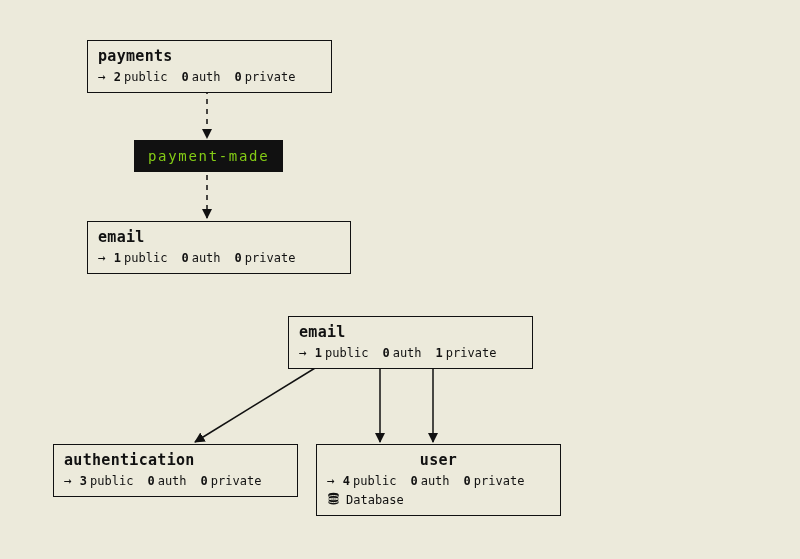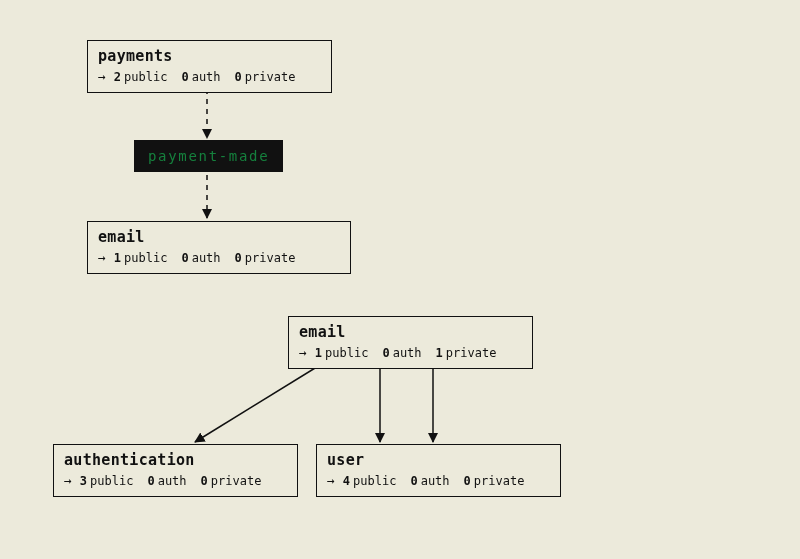--- a/index.html
+++ b/index.html
@@ -5,21 +5,21 @@
   html,body{margin:0;padding:0;width:800px;height:559px;background:#eceadb;font-family:ui-monospace,SFMono-Regular,Menlo,Consolas,monospace;color:#111;}
   .canvas{position:relative;width:800px;height:559px;padding-left:27px;}
   svg.edges{position:absolute;inset:0;width:800px;height:559px;pointer-events:none;}
   .node{position:absolute;border:1.5px solid #111;background:#eceadb;box-sizing:border-box;padding:6px 10px 8px 10px;}
   .node-title{font-weight:700;font-size:15px;letter-spacing:0.02em;margin-bottom:4px;}
   .stats{display:flex;align-items:center;gap:14px;font-size:12px;}
   .stats .arrow{font-size:13px;margin-right:-6px;}
   .stat .num{font-weight:700;margin-right:3px;}
   .stat .lbl{font-weight:400;}
   .extras{display:flex;align-items:center;gap:6px;margin-top:4px;font-size:12px;}
-  .event{position:absolute;background:#111;color:#15803d;font-size:14px;letter-spacing:0.12em;padding:8px 14px;box-sizing:border-box;}
+  .event{position:absolute;background:#111;color:#84cc16;font-size:14px;letter-spacing:0.12em;padding:8px 14px;box-sizing:border-box;}
   .db-icon{width:13px;height:15px;display:inline-block;}
 </style>
 </head>
 <body>
 <div class="canvas">
 
 <svg class="edges">
   <defs>
     <marker id="ah" viewBox="0 0 10 10" refX="9" refY="5" markerWidth="7" markerHeight="7" orient="auto-start-reverse">
       <path d="M 0 0 L 10 5 L 0 10 z" fill="#111"></path>
@@ -73,23 +73,34 @@
 <div class="node" style="left:53px;top:444px;width:245px;">
   <div class="node-title">authentication</div>
   <div class="stats">
     <span class="arrow">→</span>
     <span class="stat"><span class="num">3</span><span class="lbl">public</span></span>
     <span class="stat"><span class="num">0</span><span class="lbl">auth</span></span>
     <span class="stat"><span class="num">0</span><span class="lbl">private</span></span>
   </div>
 </div>
 
-<div class="node" style="left:316px;top:444px;width:245px;">
+<div class="node" style="left:316px;top:444px;width:245px;text-align:center;">
   <div class="node-title">user</div>
   <div class="stats">
     <span class="arrow">→</span>
     <span class="stat"><span class="num">4</span><span class="lbl">public</span></span>
     <span class="stat"><span class="num">0</span><span class="lbl">auth</span></span>
     <span class="stat"><span class="num">0</span><span class="lbl">private</span></span>
   </div>
+  <div class="extras">
+    <span class="db-icon">
+      <svg viewBox="0 0 14 16" width="13" height="15">
+        <ellipse cx="7" cy="3" rx="5.5" ry="2.3" fill="#111"></ellipse>
+        <path d="M1.5 3 v8 a5.5 2.3 0 0 0 11 0 v-8" fill="#111"></path>
+        <ellipse cx="7" cy="6" rx="5.5" ry="2.3" fill="none" stroke="#eceadb" stroke-width="1"></ellipse>
+        <ellipse cx="7" cy="9" rx="5.5" ry="2.3" fill="none" stroke="#eceadb" stroke-width="1"></ellipse>
+      </svg>
+    </span>
+    <span>Database</span>
+  </div>
 </div>
 
 </div>
 
 </body></html>

